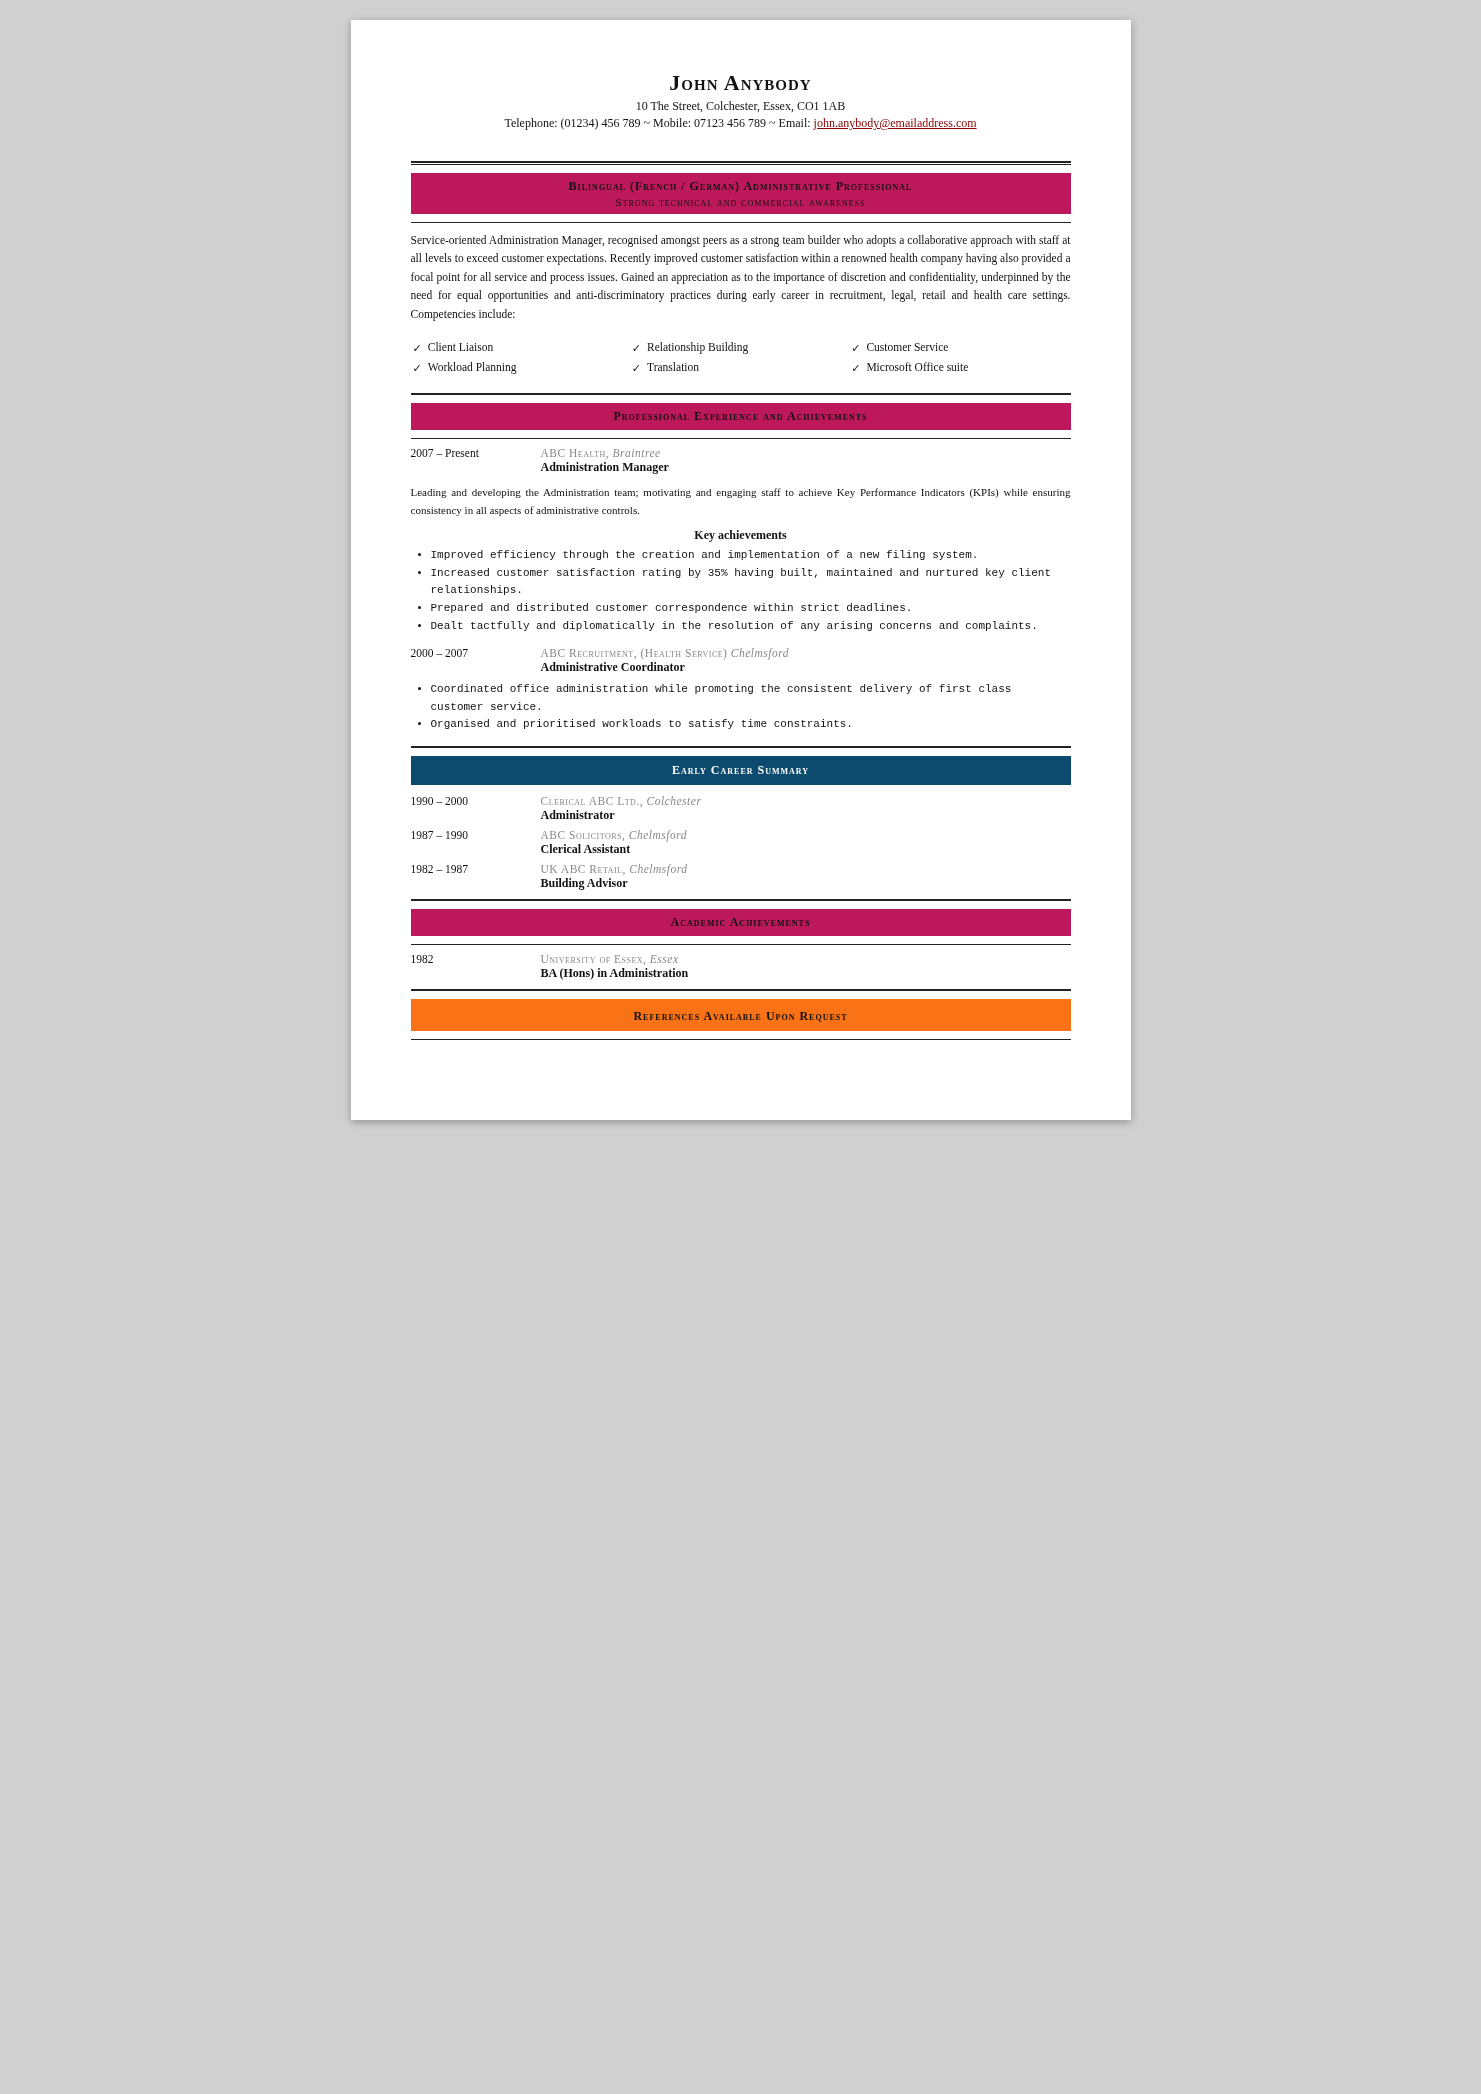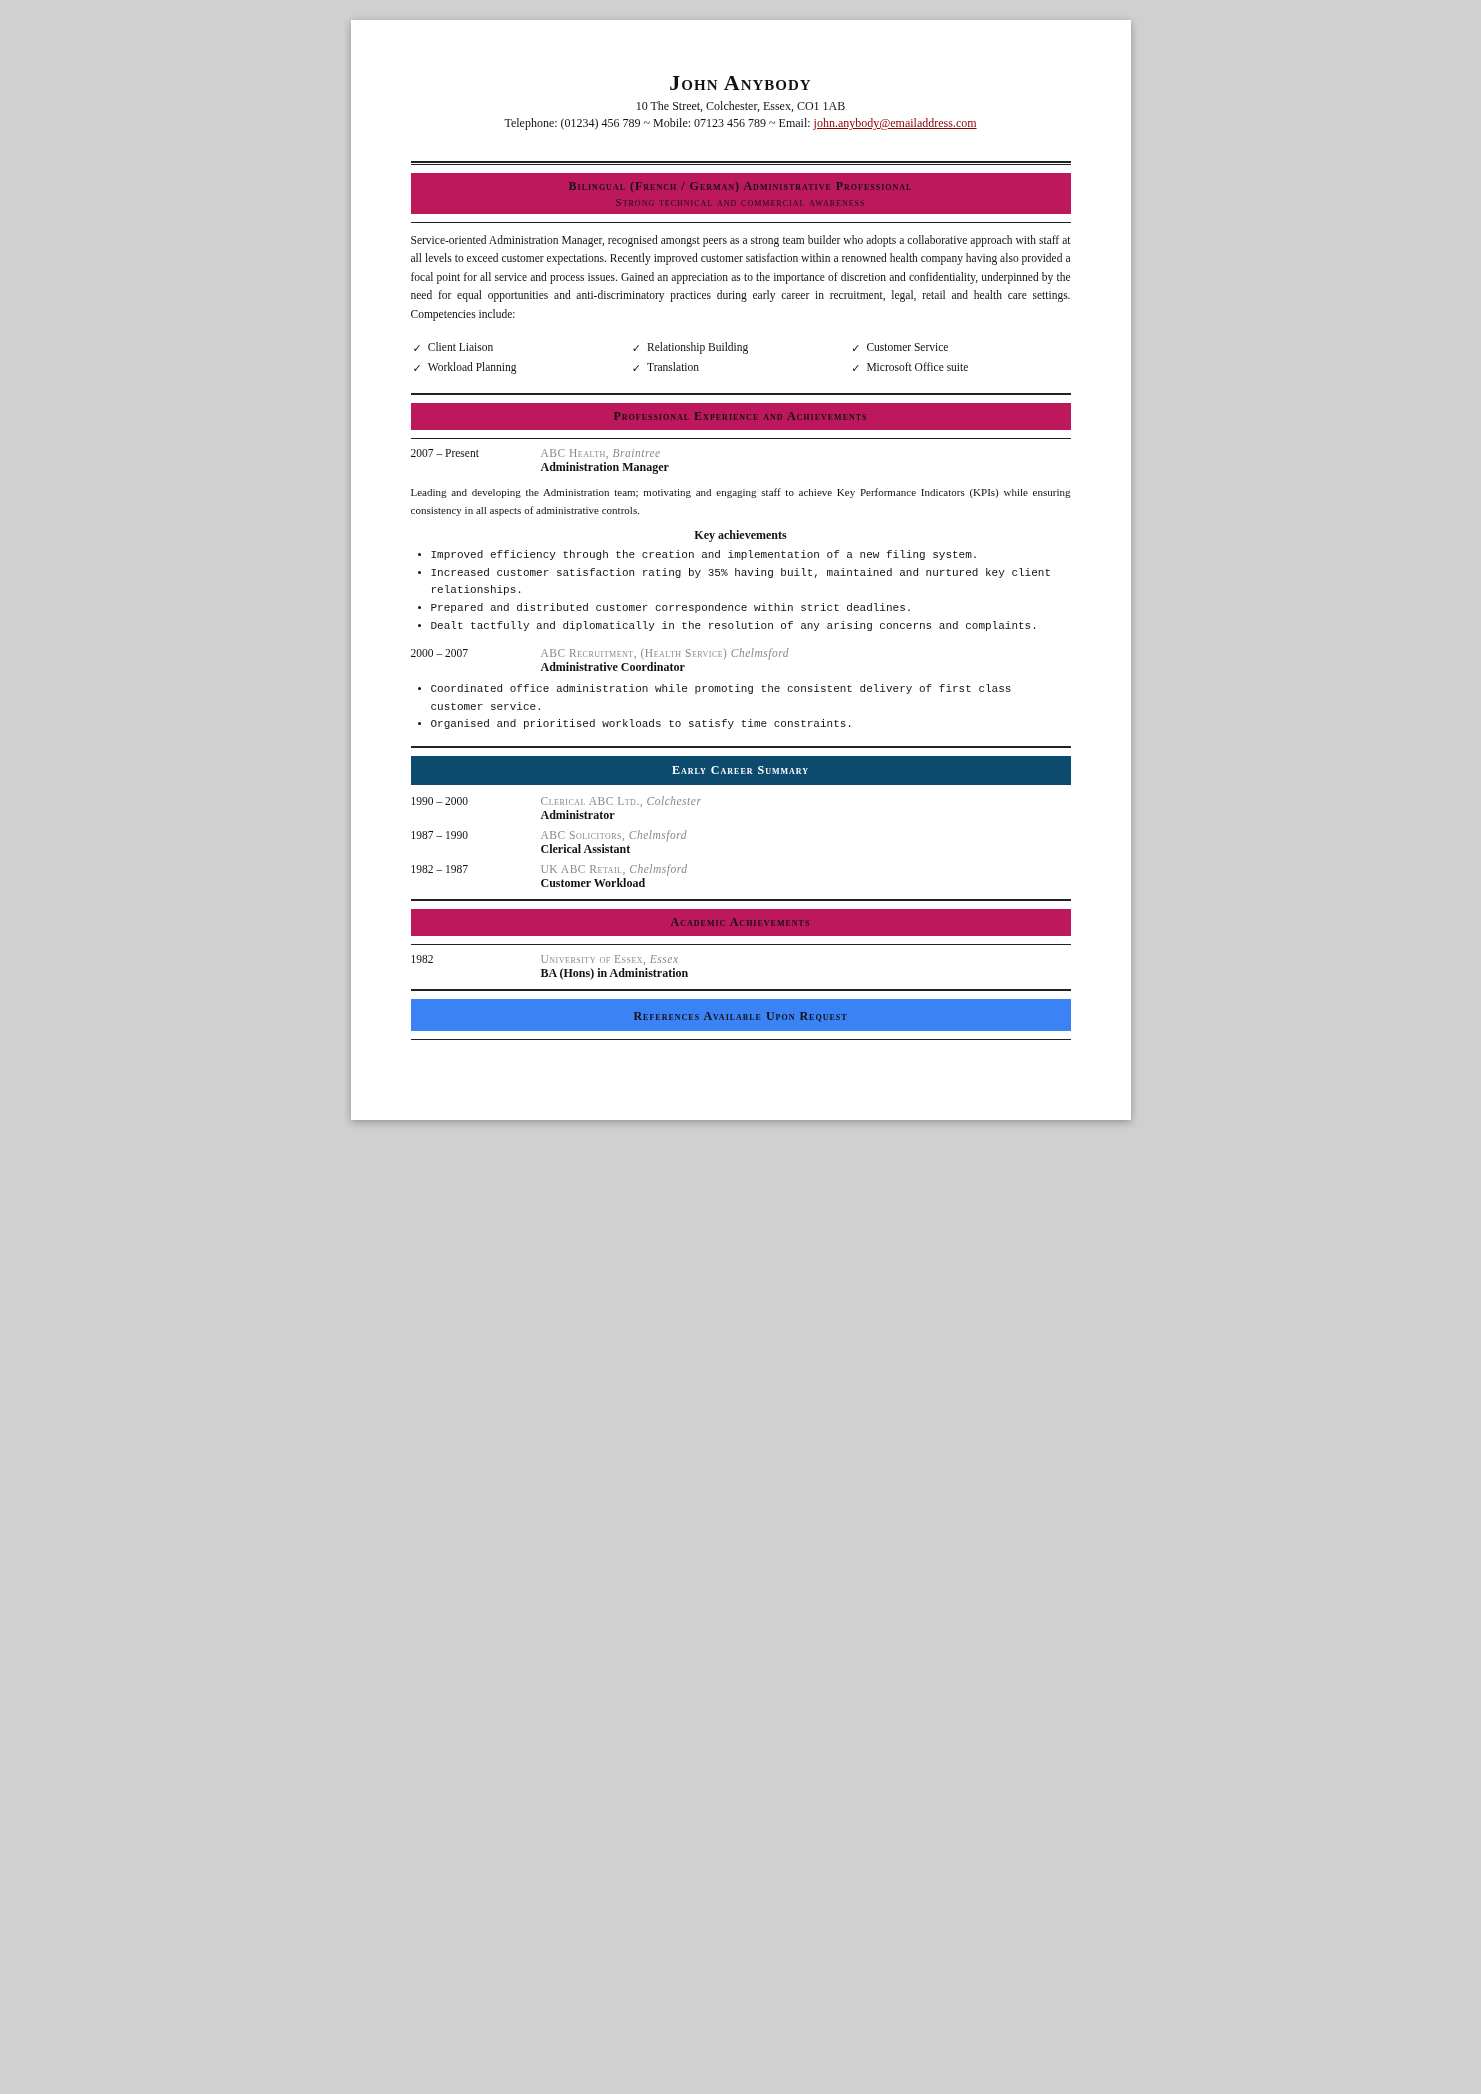--- a/index.html
+++ b/index.html
@@ -211,21 +211,21 @@
 
     .bullet-list li {
       font-size: 11px;
       color: #111;
       line-height: 1.6;
       font-family: Liberation Mono, monospace;
     }
 
     
     .references-banner {
-      background: #3b82f6;
+      background: #f97316;
       text-align: center;
       padding: 7px 0;
     }
 
     .references-banner span {
       font-size: 12px;
       font-variant: small-caps;
       letter-spacing: 1px;
       color: #111;
       font-weight: bold;
@@ -370,21 +370,21 @@
     </div>
   </div>
 
   <div class="exp-row">
     <div class="exp-date">1982 – 1987</div>
     <div class="exp-content">
       <div class="exp-company">
         <span>UK ABC Retail,</span>
         <em>Chelmsford</em>
       </div>
-      <div class="exp-title">Customer Workload</div>
+      <div class="exp-title">Building Advisor</div>
     </div>
   </div>
 
   <hr class="divider-thick">
   <div class="section-banner">
     <div class="section-banner-title">Academic Achievements</div>
   </div>
   <hr class="divider-single">
 
   <div class="exp-row">

